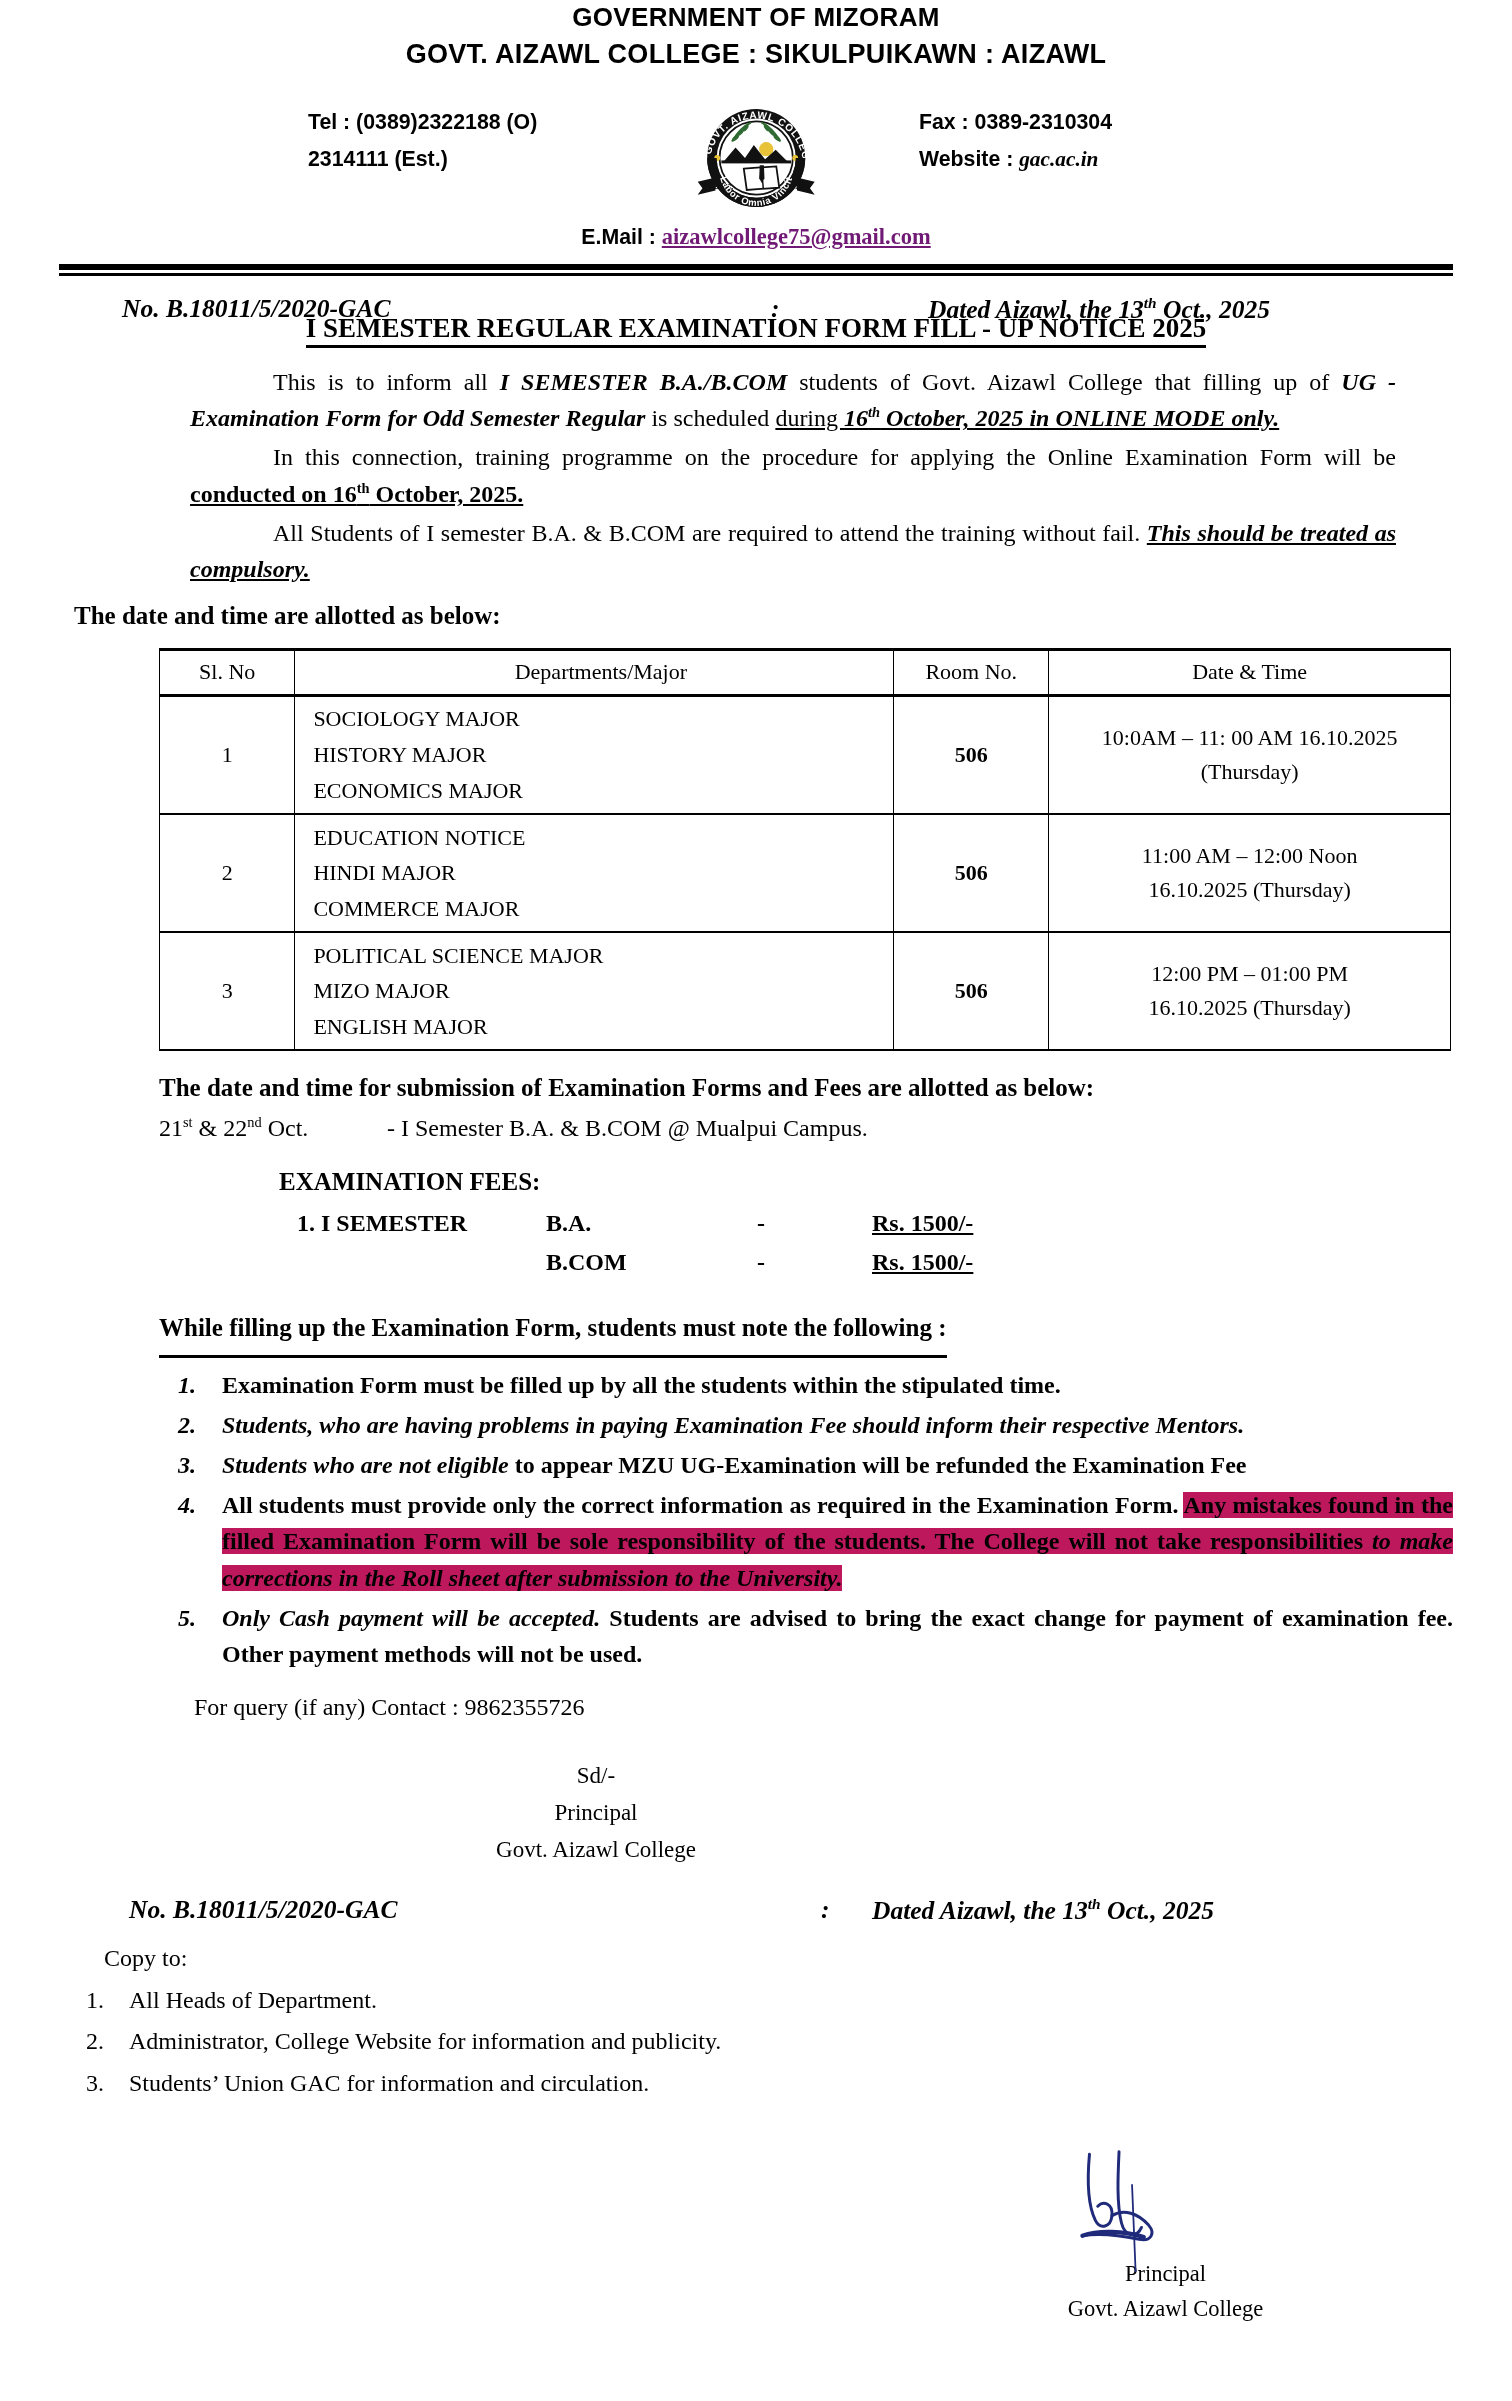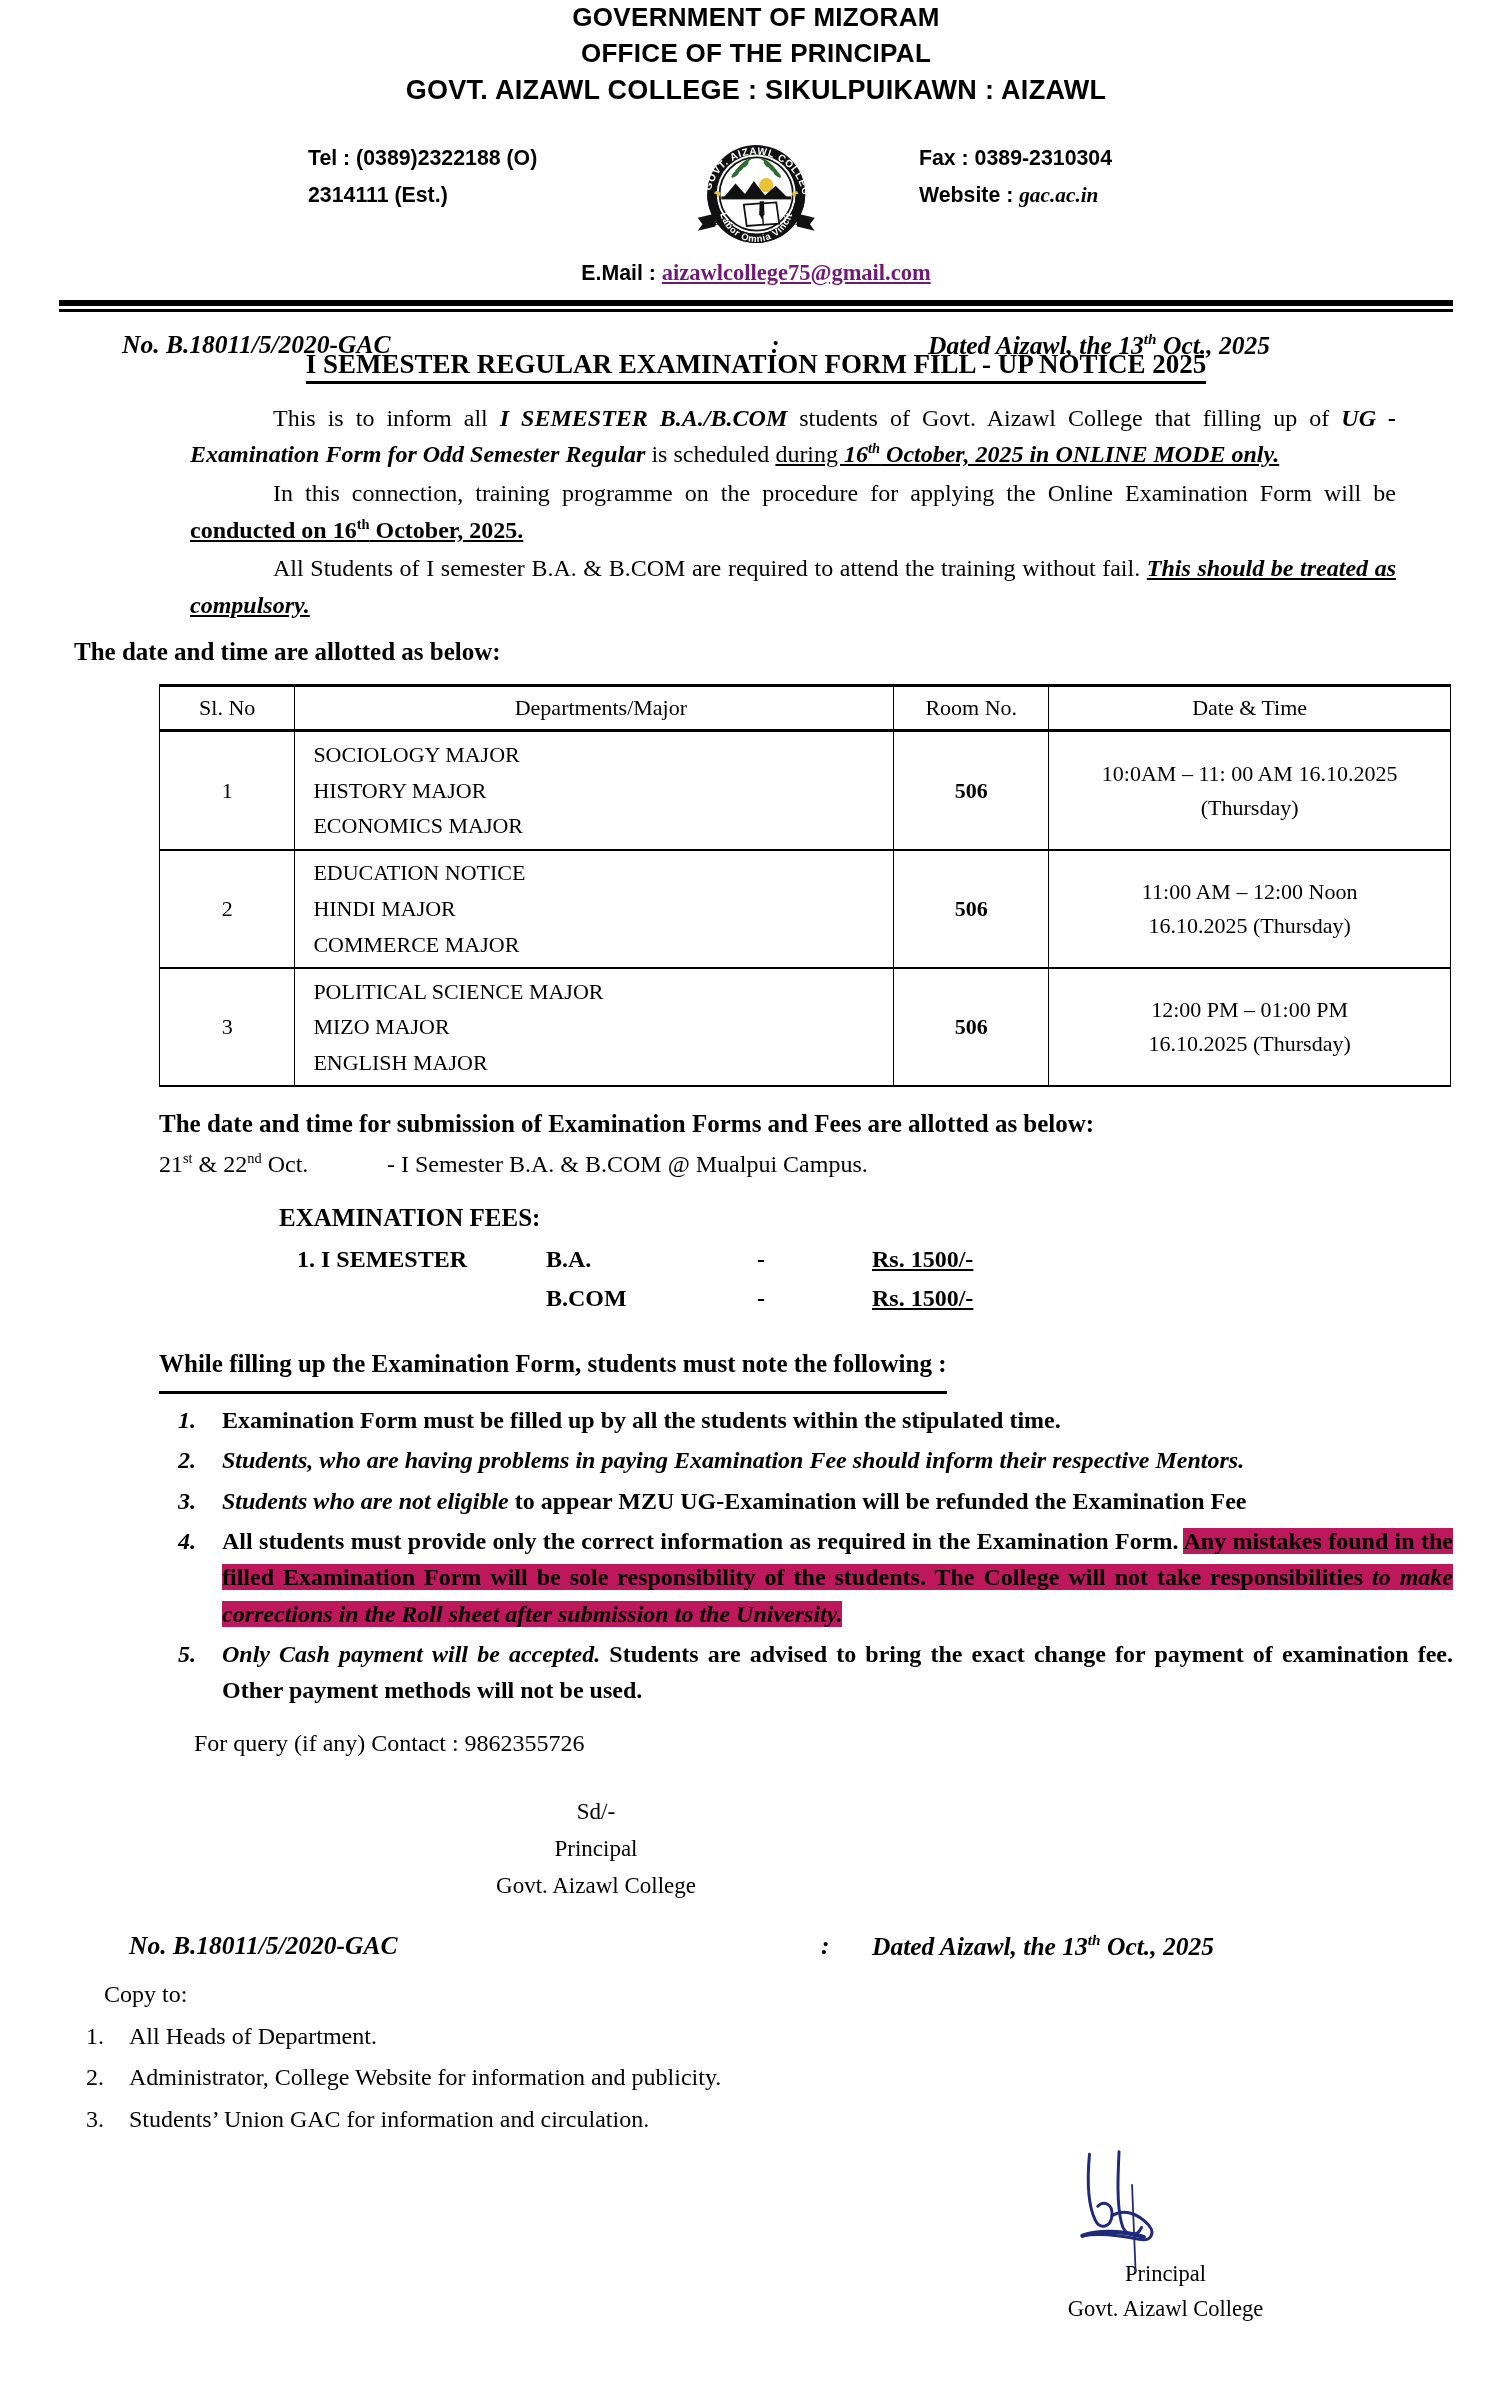--- a/index.html
+++ b/index.html
@@ -292,21 +292,20 @@
   }
   .sig-img { position: absolute; left: 28.5px; top: -108px; width: 136px; height: 125px; }
 </style>
 </head>
 <body>
 
 <div class="page">
 
   <div class="letterhead">
     <div class="lh-line l1">GOVERNMENT  OF MIZORAM</div>
-    <div class="lh-line l2">OFFICE OF THE PRINCIPAL</div>
     <div class="lh-line l3">GOVT. AIZAWL COLLEGE : SIKULPUIKAWN : AIZAWL</div>
 
     <div class="contact-block">
 
       <div class="seal">
         <svg viewBox="0 0 215 215" width="127" height="127" xmlns="http://www.w3.org/2000/svg">
           <defs>
             <path id="arcTop" d="M 28 112 A 79 79 0 0 1 186 112"></path>
             <path id="arcBot" d="M 44 118 A 63 63 0 0 0 170 118"></path>
           </defs>

